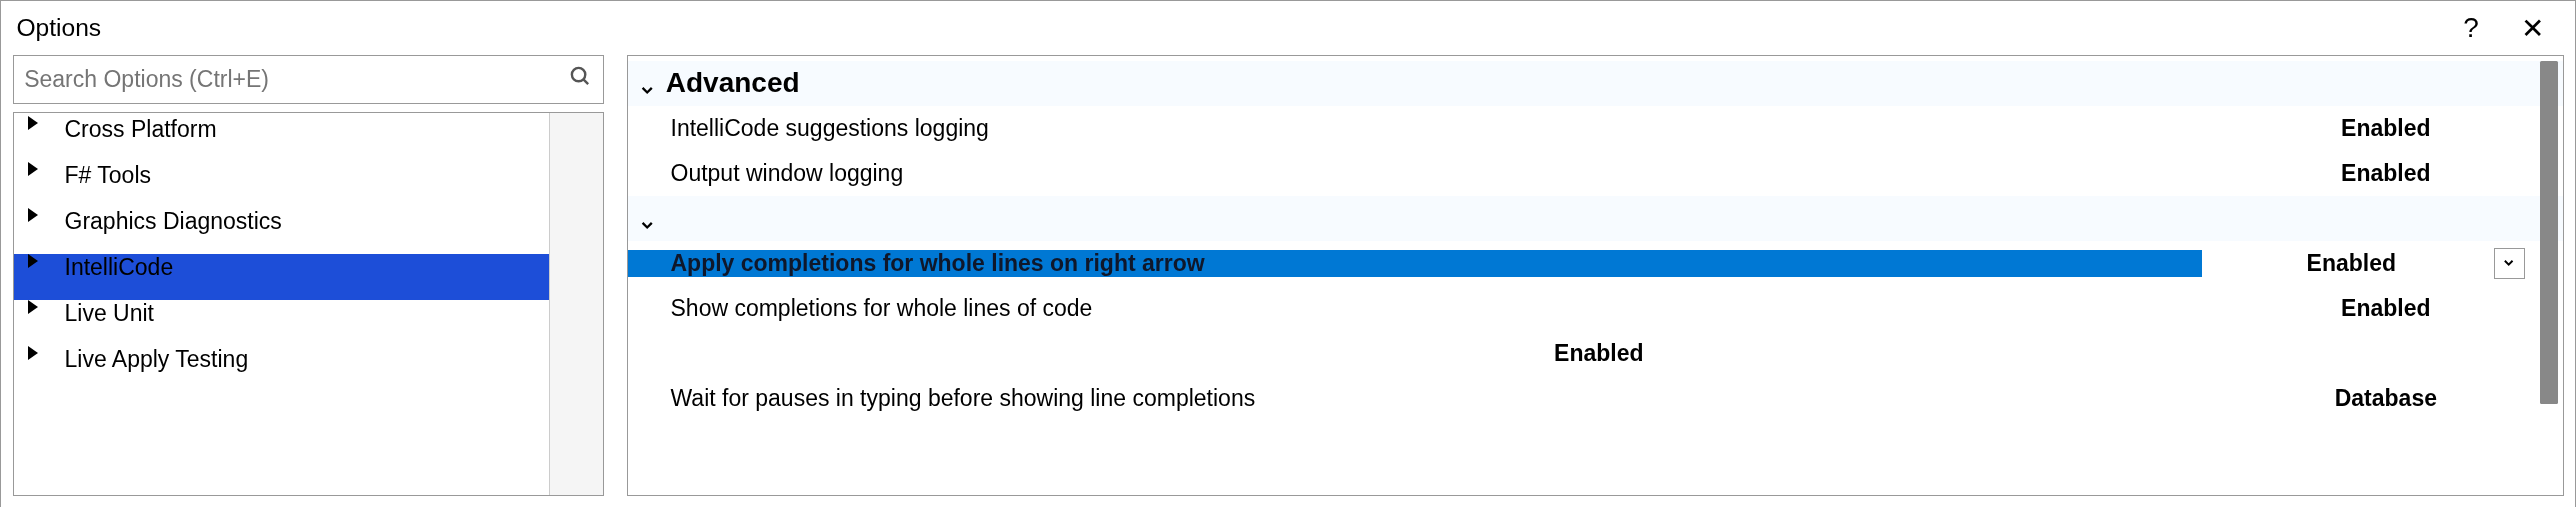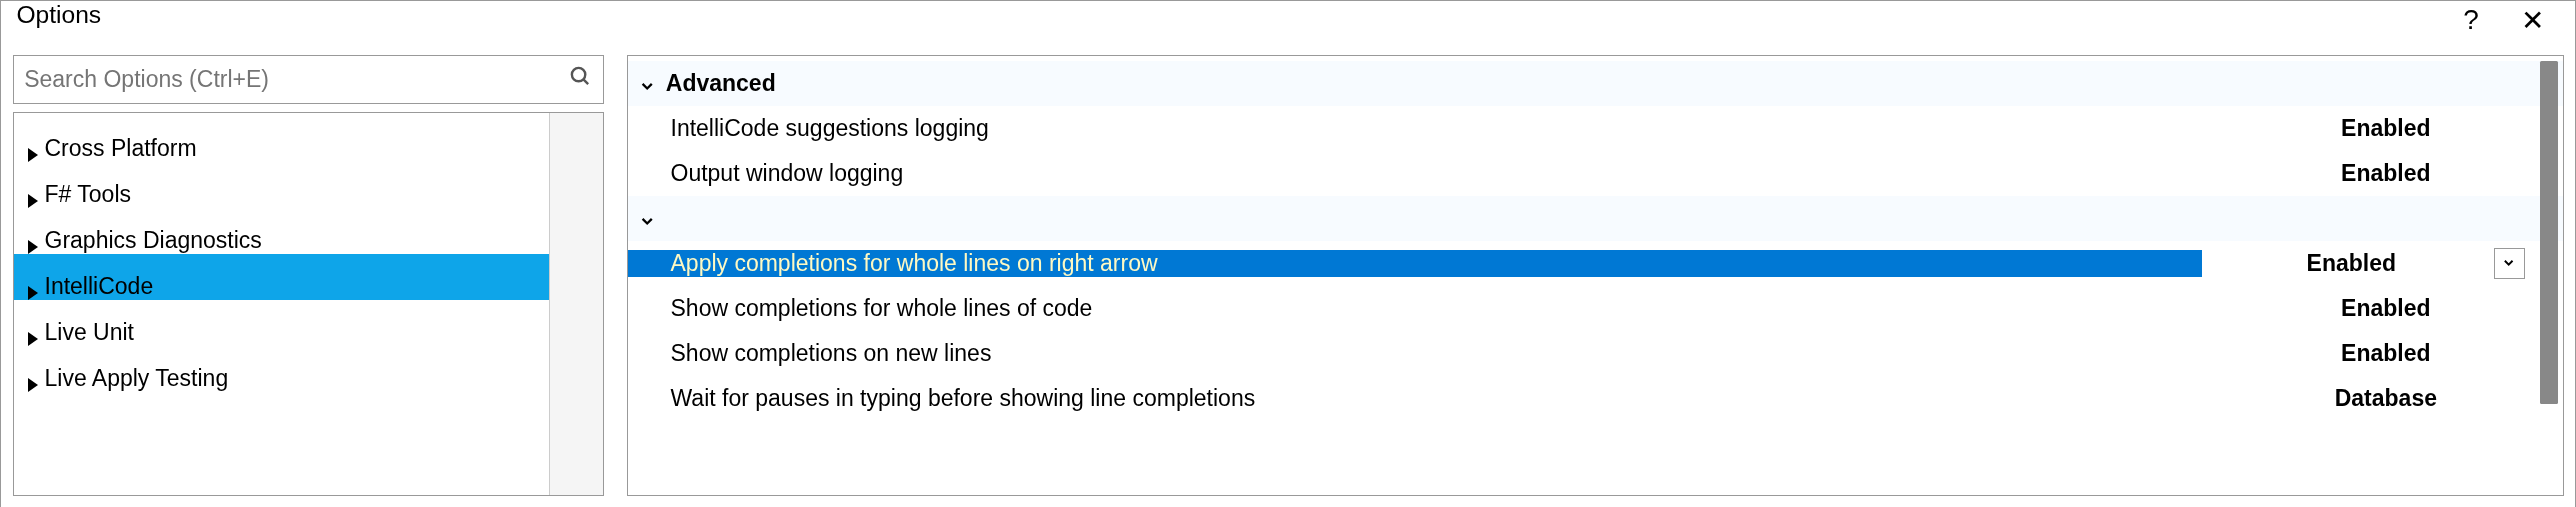--- a/index.html
+++ b/index.html
@@ -8,21 +8,21 @@
       font-size: 21.5px;
       background: #fff;
       color: #000;
       width: 2576px;
       height: 508px;
       overflow: hidden;
       border: 0.8px solid #999;
     }
     .titlebar {
       display: flex;
-      align-items: flex-start;
+      align-items: center;
       height: 54px;
       padding: 0 15.4px;
     }
     .titlebar .title { font-size: 24.6px; }
     .titlebar .spacer { flex: 1; }
     .titlebar .btn {
       width: 54px; height: 38px;
       display: flex; align-items: center; justify-content: center;
       font-size: 28px;
       margin-left: 7.7px;
@@ -48,28 +48,28 @@
     }
     .search-wrap .icon { color: #555; }
     .tree {
       border: 0.8px solid #999;
       flex: 1;
       padding: 3.1px 0;
       overflow: hidden;
       position: relative;
     }
     .tree-item {
-      display: flex; align-items: flex-end;
+      display: flex; align-items: flex-start;
       height: 46px;
       padding: 0 14px;
       font-size: 23px;
-      gap: 7px;
+      gap: 27px;
       width: calc(100% - 54px);
     }
-    .tree-item.selected { background: #0ea5e9; }
+    .tree-item.selected { background: #1d4ed8; }
     .tree-item .tri {
       width: 0; height: 0;
       border-top: 7.7px solid transparent;
       border-bottom: 7.7px solid transparent;
       border-left: 10.7px solid #000;
     }
     .tree-scroll-stub {
       position: absolute; right: 0; top: 0;
       width: 54px; height: 100%;
       border-left: 0.8px solid #ccc;
@@ -80,21 +80,21 @@
       border: 0.8px solid #999;
       position: relative;
       overflow: hidden;
     }
     .grid { padding: 4.6px 0; }
     .cat-row {
       display: flex; align-items: center;
       height: 45px;
       padding: 0 10.7px;
       font-weight: 700;
-      font-size: 23px;
+      font-size: 28px;
       gap: 9.2px;
       background: #f7fbff;
     }
     .cat-row .chev {
       width: 18.4px; height: 18.4px;
       display: inline-block;
     }
     .chev svg { width: 18.4px; height: 18.4px; }
     .prop-row {
       display: flex; align-items: center;
@@ -106,21 +106,22 @@
       padding-left: 43px;
     }
     .prop-value {
       flex: 1;
       font-weight: 700;
       padding-left: 7.7px;
       display: flex; align-items: center; text-align: center;
     }
     .prop-row.selected .prop-label {
       background: #0078d4;
-      color: #fef9c3;
+      color: #0f172a;
+      font-weight: bold;
     }
     .prop-row.selected .dd {
       width: 31px; height: 31px;
       border: 0.8px solid #999;
       margin-right: 38px;
       display: flex; align-items: center; justify-content: center;
     }
     .prop-row.selected .dd svg { width: 15.4px; height: 15.4px; }
     .right-scroll {
       position: absolute; right: 4.6px; top: 4.6px;
@@ -221,21 +222,20 @@
             </span>
           </div>
         </div>
         <div class="prop-row">
           <div class="prop-label">Show completions for whole lines of code</div>
           <div class="prop-value">
             <span style="flex: 1 1 0%;">Enabled</span>
           </div>
         </div>
         <div class="prop-row">
-          <div class="prop-label">Show completions on new lines</div>
           <div class="prop-value">
             <span style="flex: 1 1 0%;">Enabled</span>
           </div>
         </div>
         <div class="prop-row">
           <div class="prop-label">Wait for pauses in typing before showing line completions</div>
           <div class="prop-value">
             <span style="flex: 1 1 0%;">Database</span>
           </div>
         </div>

